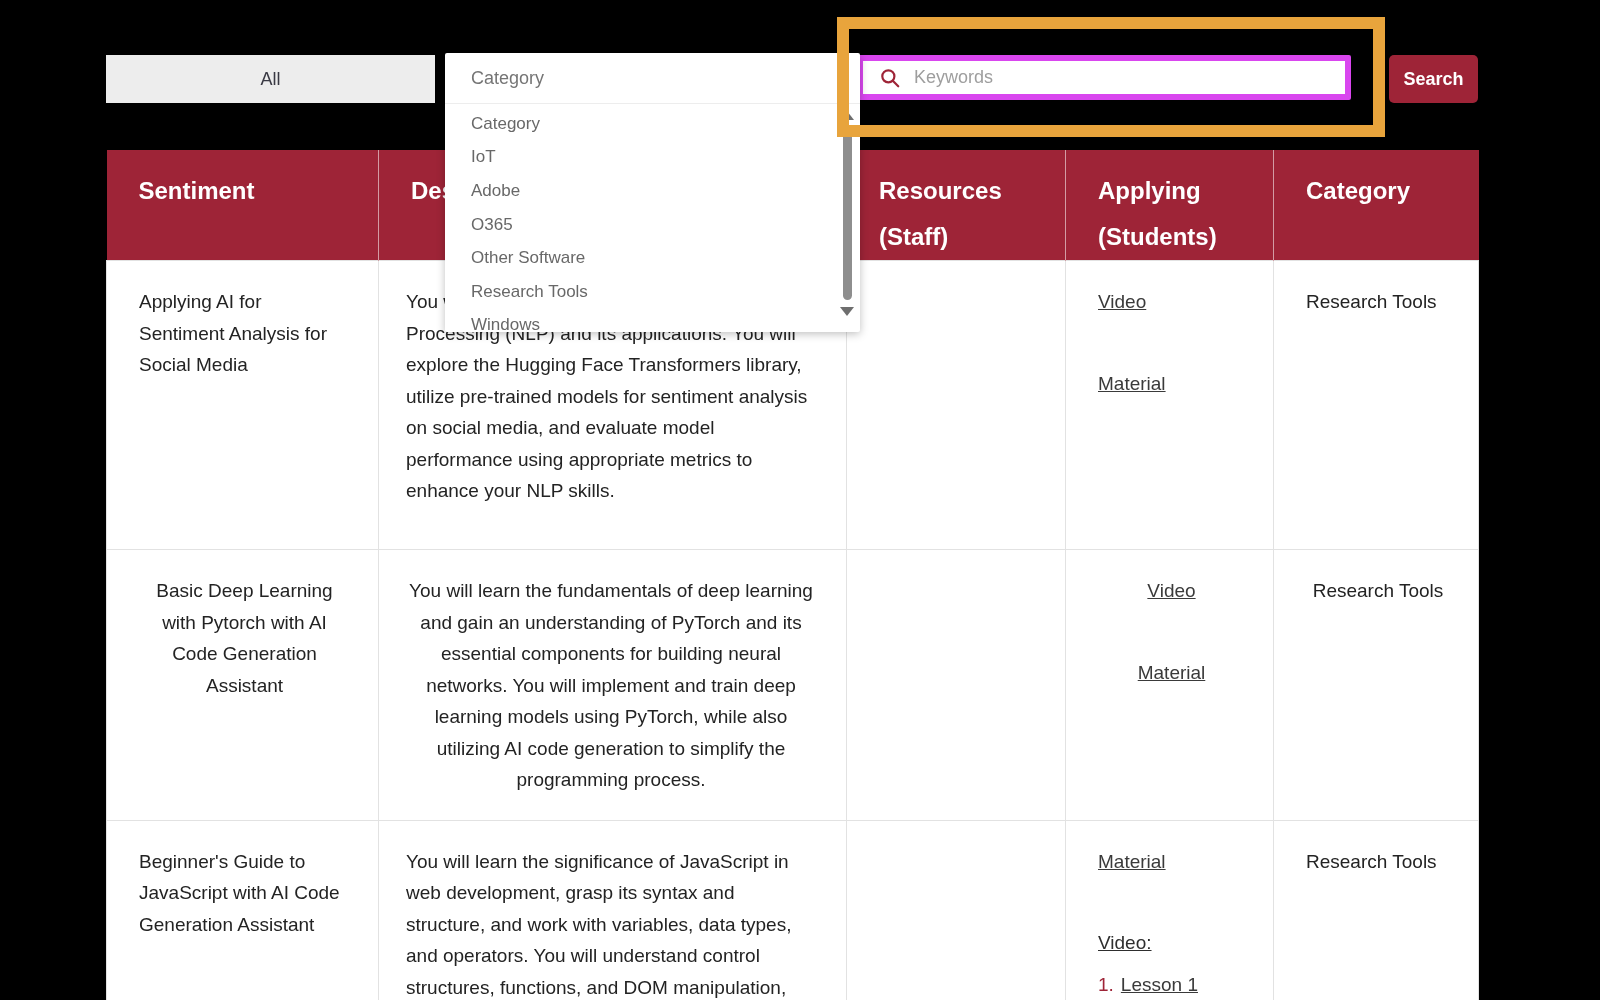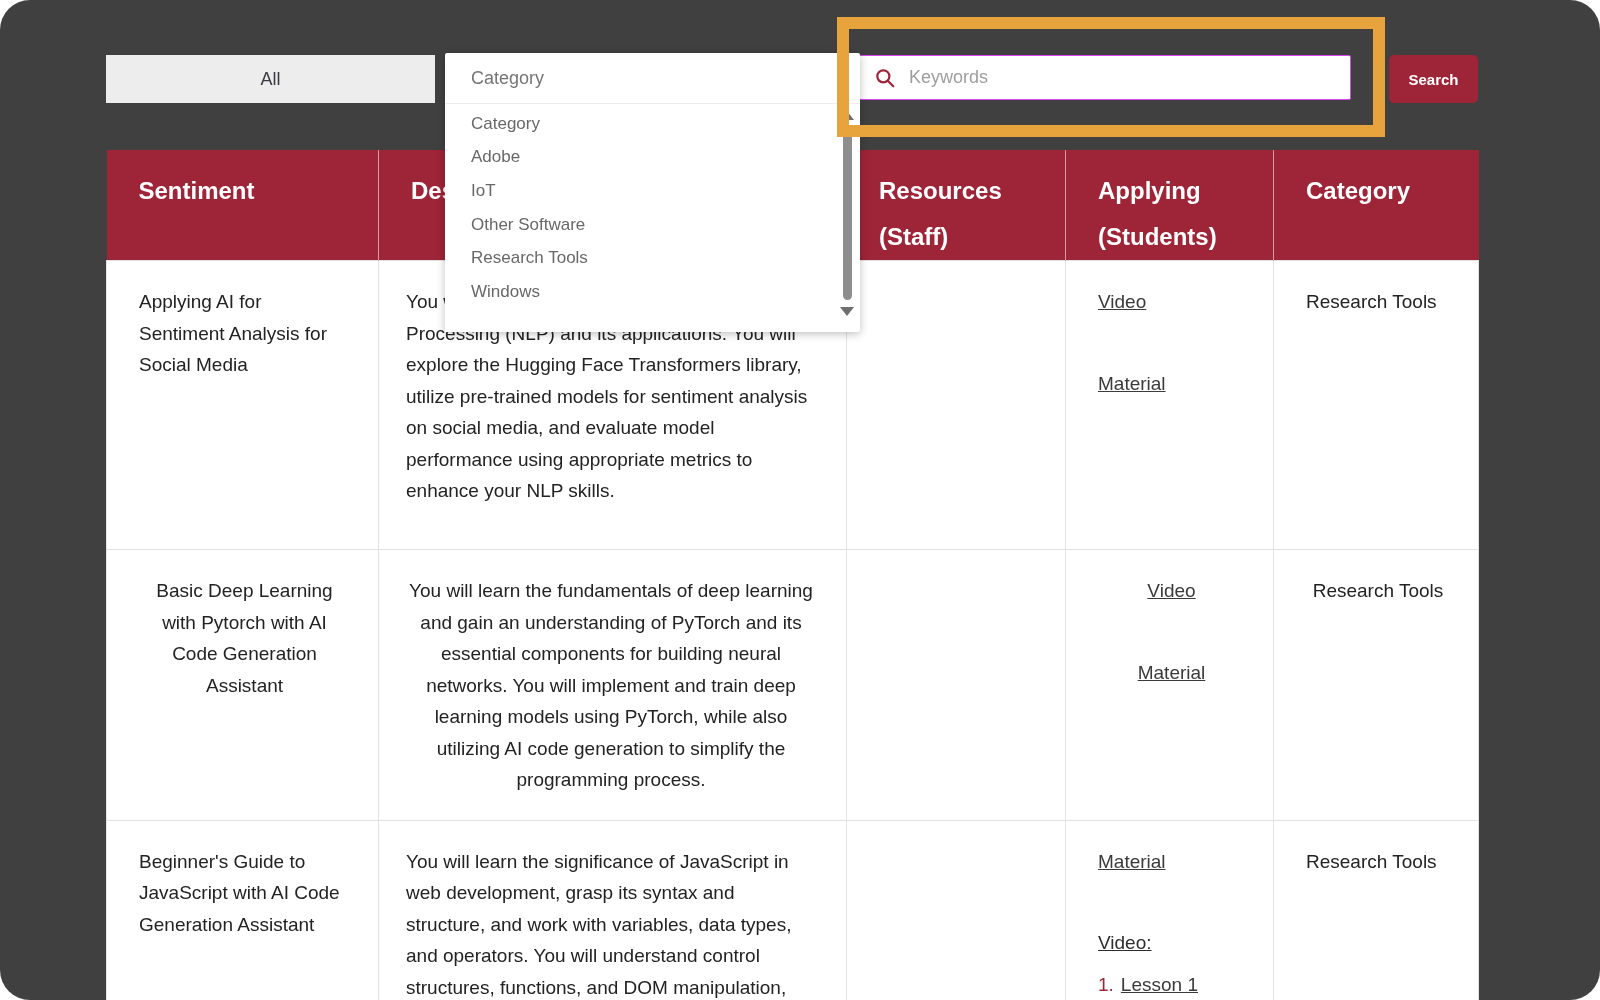--- a/index.html
+++ b/index.html
@@ -2,43 +2,43 @@
 <html><head>
 <meta charset="utf-8">
 <style>
   * { box-sizing: border-box; }
   html,body { margin:0; padding:0; background:#ffffff; }
   body {
     width:1600px; height:1000px; overflow:hidden;
     font-family:"Liberation Sans", sans-serif;
     color:#232323;
   }
-  .page { position:relative; width:1600px; height:1000px; background:#404040;border-radius:30px; }
+  .page { position:relative; width:1600px; height:1000px; background:#000000; }
 
   
   .all-btn {
     position:absolute; left:106px; top:55px; width:329px; height:48px;
     background:#EDEDED; display:flex; align-items:center; justify-content:center;
     font-size:18px; color:#3A3A44; cursor:pointer;
   }
   .search-field {
     position:absolute; left:857px; top:55px; width:494px; height:45px;
-    background:#fff; border:1px solid #d946ef; border-radius:2px;
+    background:#fff; border:6px solid #d946ef; border-radius:2px;
     display:flex; align-items:center; padding:0 12px 0 16px; gap:11px;
   }
   .search-field svg { flex:0 0 auto; display:block; }
   .search-field input {
     border:none; outline:none; flex:1; font-size:18px; color:#333;
     font-family:"Liberation Sans", sans-serif; background:transparent; min-width:0;
   }
   .search-field input::placeholder { color:#9E9E9E; }
   .search-btn {
     position:absolute; left:1389px; top:55px; width:89px; height:48px;
     background:#9E2437; color:#fff; border:none; border-radius:5px;
-    font-size:15px; font-weight:700; font-family:"Liberation Sans", sans-serif;
+    font-size:18px; font-weight:700; font-family:"Liberation Sans", sans-serif;
     cursor:pointer;
   }
 
   
   .highlight-box {
     position:absolute; left:837px; top:17px; width:548px; height:120px;
     border:12px solid #E8A43C; z-index:40; pointer-events:none;
   }
 
   
@@ -162,22 +162,23 @@
         </td>
         <td class="cat-cell">Research Tools</td>
       </tr>
     </tbody>
   </table>
 
   <div class="dropdown-panel">
     <div class="select-display">Category</div>
     <div class="options">
       <div class="option">Category</div>
+      <div class="option">IoT</div>
       <div class="option">Adobe</div>
-      <div class="option">IoT</div>
+      <div class="option">O365</div>
       <div class="option">Other Software</div>
       <div class="option">Research Tools</div>
       <div class="option">Windows</div>
     </div>
     <div class="sb-up"></div>
     <div class="sb-thumb"></div>
     <div class="sb-down"></div>
   </div>
 
   <div class="highlight-box"></div>

